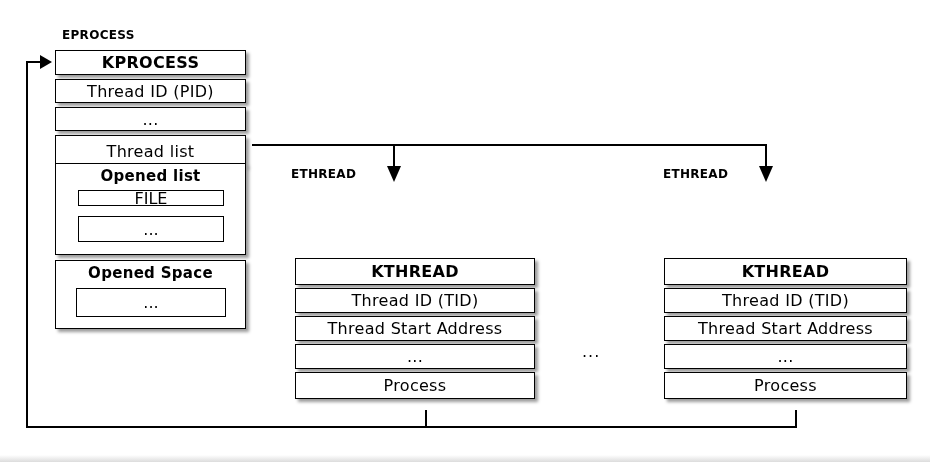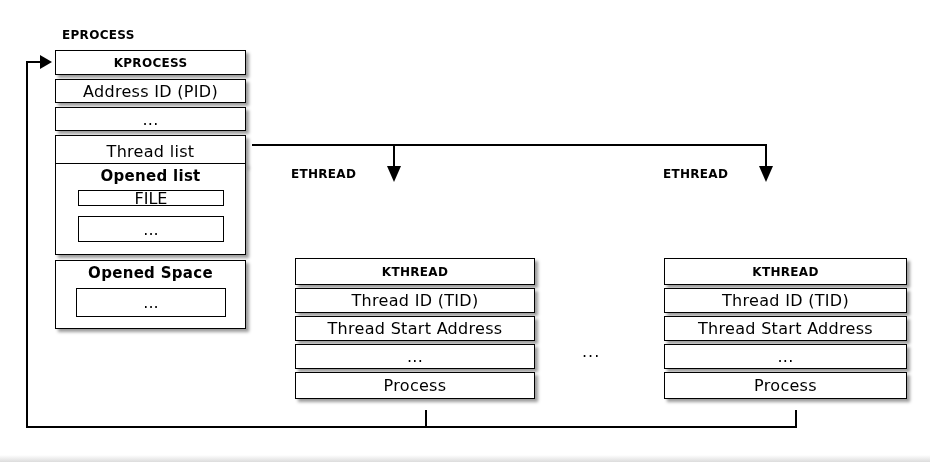--- a/index.html
+++ b/index.html
@@ -18,21 +18,21 @@
     box-shadow:3px 3px 3px #9c9c9c;box-sizing:border-box;
   }
   .container-title{
     position:absolute;left:0;right:0;top:3px;text-align:center;
     font-size:15px;font-weight:bold;letter-spacing:0.3px;
   }
   .inner-box{
     position:absolute;background:#ffffff;border:1px solid #000;box-sizing:border-box;
     display:flex;align-items:center;justify-content:center;font-size:16px;
   }
-  .small-bold{font-size:12px;font-weight:bold;letter-spacing:0.3px;}
+  .small-bold{font-size:16px;font-weight:bold;letter-spacing:0.3px;}
   .float-label{position:absolute;font-size:12px;font-weight:bold;letter-spacing:0.3px;white-space:nowrap;}
   .hline,.vline{position:absolute;background:#000000;}
   .arrow-down{
     position:absolute;width:0;height:0;
     border-left:7px solid transparent;border-right:7px solid transparent;
     border-top:16px solid #000;
   }
   .arrow-right{
     position:absolute;width:0;height:0;
     border-top:7px solid transparent;border-bottom:7px solid transparent;
@@ -45,21 +45,21 @@
   }
 </style>
 </head>
 <body>
 
 <div id="canvas">
 
   <div class="float-label" style="left:62px;top:28px;">EPROCESS</div>
 
   <div class="box small-bold" style="left:55px;top:50px;width:191px;height:25px;">KPROCESS</div>
-  <div class="box" style="left:55px;top:79px;width:191px;height:24px;">Address ID (PID)</div>
+  <div class="box" style="left:55px;top:79px;width:191px;height:24px;">Thread ID (PID)</div>
   <div class="box" style="left:55px;top:107px;width:191px;height:24px;">...</div>
   <div class="box" style="left:55px;top:135px;width:191px;height:32px;">Thread list</div>
 
   <div class="container-box" style="left:55px;top:163px;width:191px;height:92px;">
     <div class="container-title">Opened list</div>
     <div class="inner-box" style="left:22px;top:26px;width:146px;height:16px;">FILE</div>
     <div class="inner-box" style="left:22px;top:52px;width:146px;height:26px;">...</div>
   </div>
 
   <div class="container-box" style="left:55px;top:260px;width:191px;height:69px;">

